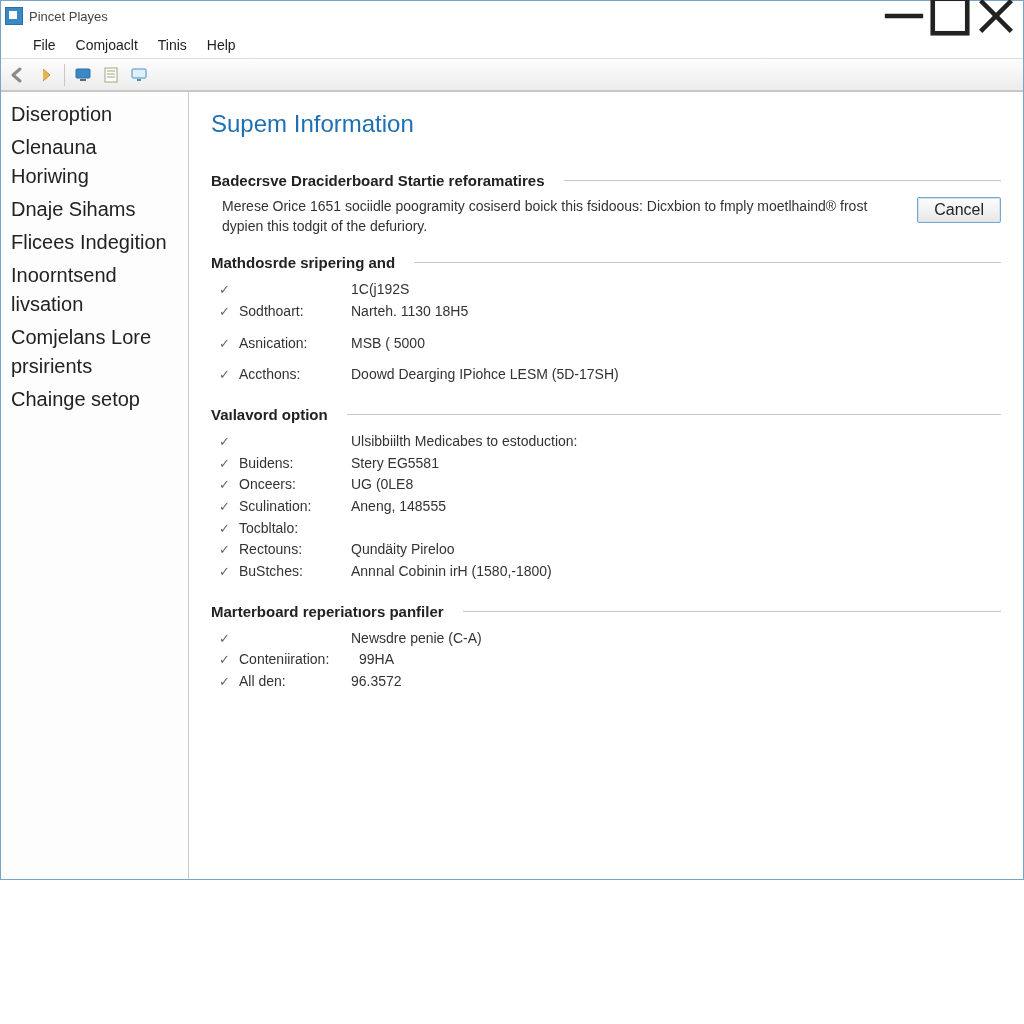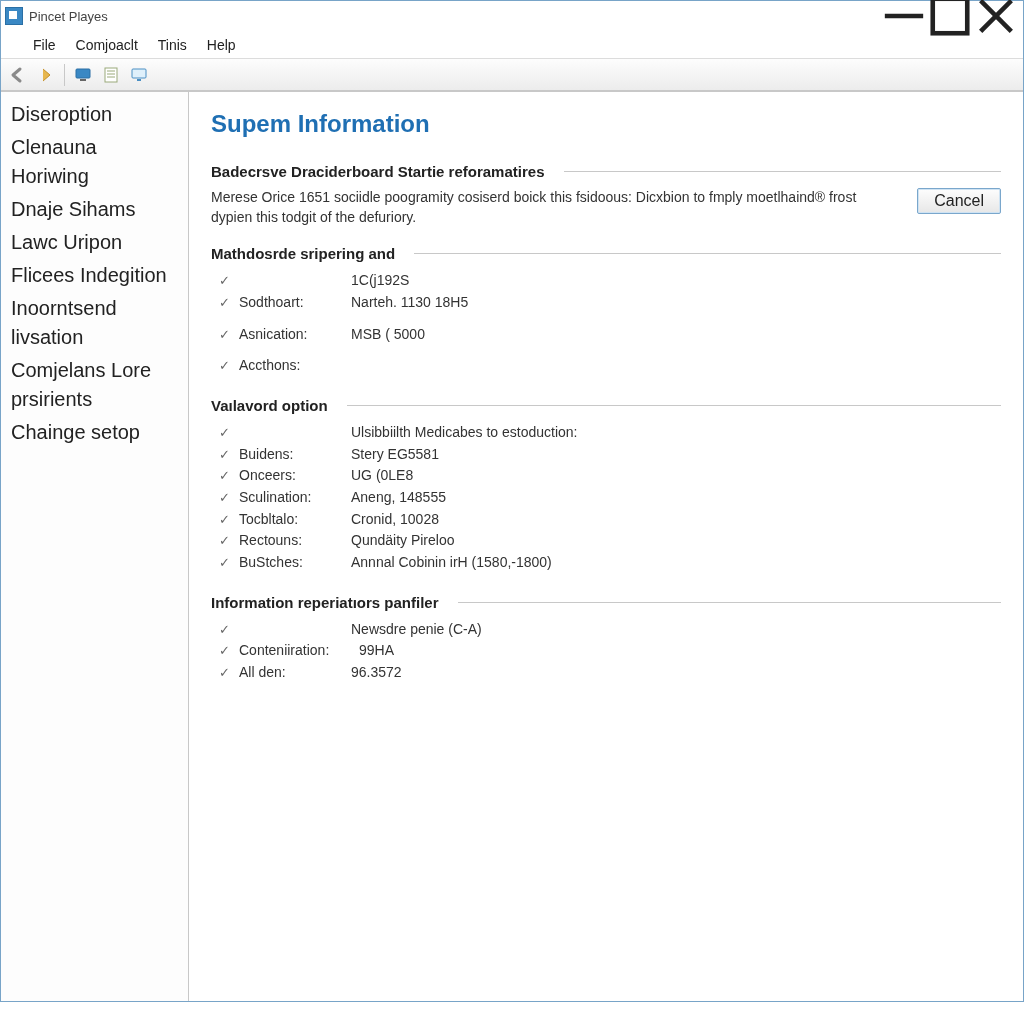--- a/index.html
+++ b/index.html
@@ -1,19 +1,19 @@
 <!DOCTYPE html>
 <html><head>
 <meta charset="utf-8">
 <style>
   * { box-sizing: border-box; margin: 0; padding: 0; font-family: 'Segoe UI', Tahoma, sans-serif; }
   html, body { width: 1024px; height: 1024px; background: #fff; overflow: hidden; }
 
   .window {
-    width: 1024px; height: 1002px;
+    width: 1024px; height: 880px;
     border: 1px solid #78a4c8;
     display: flex; flex-direction: column;
     background: #fff;
   }
 
   
   .titlebar {
     height: 30px;
     display: flex; align-items: center;
     padding: 0 4px;
@@ -97,43 +97,44 @@
   }
 
   .main {
     flex: 1;
     padding: 18px 22px;
     overflow: auto;
     position: relative;
   }
   .page-title {
     font-size: 24px;
-    font-weight: 700;
+    font-weight: 400;
     color: #1f6fb3;
-    margin-bottom: 25px;
+    margin-bottom: 34px;
   }
 
   .section-header {
     display: flex; align-items: center;
     margin: 10px 0 8px 0;
     gap: 19px;
   }
   .section-header .sh-label {
     font-size: 15px;
     font-weight: 700;
     color: #222;
     white-space: nowrap;
   }
   .section-header .sh-rule {
     flex: 1; height: 1px; background: #c8c8c8;
   }
 
   .intro-row {
     display: flex; align-items: flex-start; gap: 24px;
     margin-bottom: 18px;
+    margin-left: 11px;
   }
   .intro-text {
     flex: 1;
     font-size: 14px;
     color: #333;
     line-height: 1.4;
   }
   .cancel-btn {
     padding: 3px 16px;
     font-size: 16px;
@@ -230,21 +231,20 @@
         </svg>
     </div>
   </div>
 
   <div class="body">
 
     <div class="sidebar">
       <div class="nav-item">Diseroption</div>
       <div class="nav-item">Clenauna Horiwing</div>
       <div class="nav-item">Dnaje Sihams</div>
-      <div class="nav-item">Lawc Uripon</div>
       <div class="nav-item">Flicees Indegition</div>
       <div class="nav-item">Inoorntsend livsation</div>
       <div class="nav-item">Comjelans Lore prsirients</div>
       <div class="nav-item">Chainge setop</div>
     </div>
 
     <div class="main">
       <div class="page-title">Supem Information</div>
 
       <div class="section-header">
@@ -272,20 +272,21 @@
           <span class="kval">Narteh. 1130 18H5</span>
         </div>
         <div class="kv-row" style="margin-top:10px">
           <span class="check">✓</span>
           <span class="klabel">Asnication:</span>
           <span class="kval">MSB ( 5000</span>
         </div>
         <div class="kv-row" style="margin-top:10px">
           <span class="check">✓</span>
           <span class="klabel">Accthons:</span>
+          <span class="kval">Doowd Dearging IPiohce LESM (5D-17SH)</span>
         </div>
       </div>
 
       <div class="section-header">
         <div class="sh-label">Vaılavord option</div>
         <div class="sh-rule"></div>
       </div>
       <div class="kv-list">
         <div class="kv-row">
           <span class="check">✓</span>
@@ -303,36 +304,35 @@
           <span class="kval">UG (0LE8</span>
         </div>
         <div class="kv-row">
           <span class="check">✓</span>
           <span class="klabel">Sculination:</span>
           <span class="kval">Aneng, 148555</span>
         </div>
         <div class="kv-row">
           <span class="check">✓</span>
           <span class="klabel">Tocbltalo:</span>
-          <span class="kval">Cronid, 10028</span>
         </div>
         <div class="kv-row">
           <span class="check">✓</span>
           <span class="klabel">Rectouns:</span>
           <span class="kval">Qundäity Pireloo</span>
         </div>
         <div class="kv-row">
           <span class="check">✓</span>
           <span class="klabel">BuStches:</span>
           <span class="kval">Annnal Cobinin irH (1580,-1800)</span>
         </div>
       </div>
 
       <div class="section-header">
-        <div class="sh-label">Information reperiatıors panfiler</div>
+        <div class="sh-label">Marterboard reperiatıors panfiler</div>
         <div class="sh-rule"></div>
       </div>
       <div class="kv-list">
         <div class="kv-row">
           <span class="check">✓</span>
           <span class="klabel"></span>
           <span class="kval">Newsdre penie (C-A)</span>
         </div>
         <div class="kv-row">
           <span class="check">✓</span>

